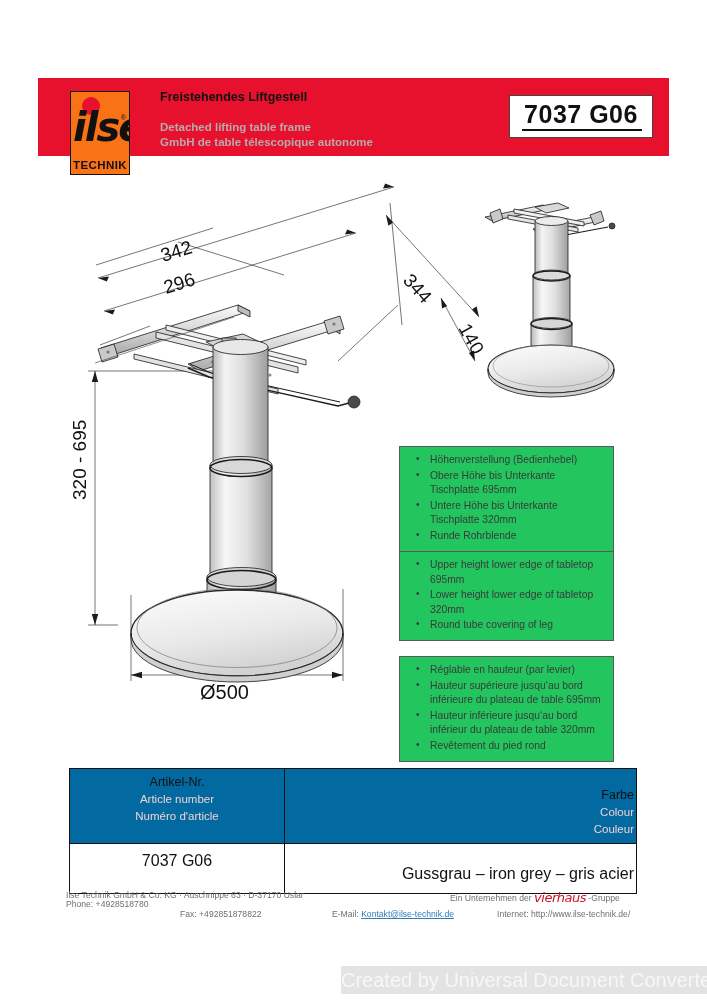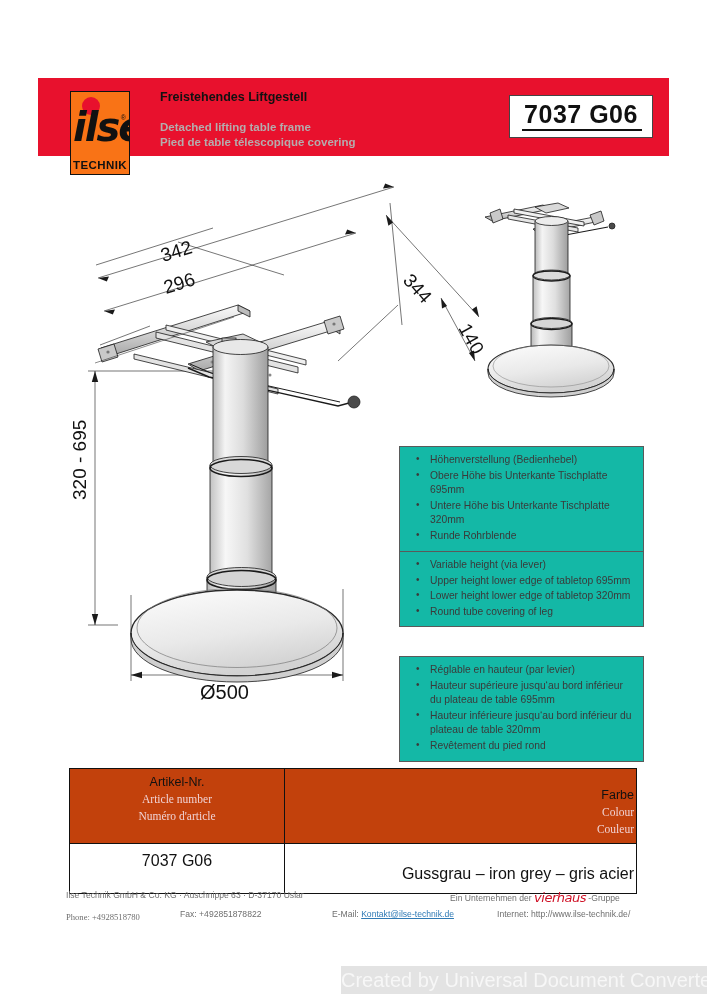--- a/index.html
+++ b/index.html
@@ -138,24 +138,24 @@
     top: 165px;
     width: 631px;
     height: 590px;
   }
   #drawing svg { display: block; }
 
   
   .spec-box {
     position: absolute;
     left: 399px;
-    width: 245px;
+    width: 215px;
     border: 1px solid #5a5a5a;
     box-sizing: border-box;
-    background: #14b8a6;
+    background: #22c55e;
     padding: 6px 6px 6px 4px;
   }
   #spec-de { top: 446px; }
   #spec-en { top: 551px; }
   #spec-fr { top: 656px; }
   .spec-box ul {
     margin: 0;
     padding: 0 0 0 26px;
     list-style: none;
   }
@@ -179,56 +179,56 @@
   #article-table {
     position: absolute;
     left: 69px;
     top: 768px;
     width: 568px;
     border: 1.5px solid #111;
     box-sizing: border-box;
   }
   #article-head {
     display: flex;
-    background: #c2410c;
+    background: #0369a1;
     border-bottom: 1.5px solid #111;
   }
   #article-body {
     display: flex;
     background: #ffffff;
   }
   .col-left {
     width: 215px;
     box-sizing: border-box;
     border-right: 1.5px solid #111;
     text-align: center;
     padding: 4px 2px 5px 2px;
   }
   .col-right {
     flex: 1;
     box-sizing: border-box;
     text-align: right;
     padding: 17px 2px 5px 2px;
   }
   .hd-de { font-size: 12.5px; color: #111; line-height: 18px; }
-  .hd-en, .hd-fr { font-size: 11.5px; color: #f0d2d4; line-height: 17px; font-family: Liberation Serif, serif; }
+  .hd-en, .hd-fr { font-size: 11.5px; color: #f0d2d4; line-height: 17px; }
   .val { font-size: 16px; color: #111; padding: 4px 0 5px 0; }
 
   
   #footer {
     position: absolute;
     left: 0;
     top: 890px;
     width: 707px;
     font-size: 8.6px;
     color: #6f6f6f;
   }
   .f-row { position: absolute; white-space: nowrap; }
   #f-addr  { left: 66px;  top: 0px;  }
-  #f-phone { left: 66px;  top: 22px; font-family: Liberation Serif, serif; }
+  #f-phone { left: 66px;  top: 9px; }
   #f-fax   { left: 180px; top: 19px; }
   #f-mail  { left: 288px; top: 19px; margin-left: 44px; }
   #f-group { left: 450px; top: 0px;  }
   #f-net   { left: 472px; top: 19px; margin-left: 25px; }
   .f-mail-link {
     color: #2f7ab5;
     text-decoration: underline;
   }
   #vierhaus {
     font-family: "DejaVu Sans", sans-serif;
@@ -263,21 +263,21 @@
 
 <div id="logo-box">
   <div id="logo-dot"></div>
   <div id="logo-ilse">ilse</div>
   <div id="logo-reg">®</div>
   <div id="logo-technik">TECHNIK</div>
 </div>
 
 <div id="title-de">Freistehendes Liftgestell</div>
 <div id="title-en">Detached lifting table frame</div>
-<div id="title-fr">Pied de table télescopique covering</div>
+<div id="title-fr">GmbH de table télescopique autonome</div>
 
 <div id="partnum-box">
   <div id="partnum-text">7037 G06</div>
   <div id="partnum-rule"></div>
 </div>
 
 <div id="drawing">
 <svg width="631" height="590" viewBox="0 0 631 590" xmlns="http://www.w3.org/2000/svg">
   <defs>
     <linearGradient id="tubeA" x1="0" y1="0" x2="1" y2="0">
@@ -443,31 +443,30 @@
   <ul>
     <li>Höhenverstellung (Bedienhebel)</li>
     <li>Obere Höhe bis Unterkante Tischplatte 695mm</li>
     <li>Untere Höhe bis Unterkante Tischplatte 320mm</li>
     <li>Runde Rohrblende</li>
   </ul>
 </div>
 
 <div class="spec-box" id="spec-en">
   <ul>
-    <li>Variable height (via lever)</li>
     <li>Upper height lower edge of tabletop 695mm</li>
     <li>Lower height lower edge of tabletop 320mm</li>
     <li>Round tube covering of leg</li>
   </ul>
 </div>
 
 <div class="spec-box" id="spec-fr">
   <ul>
     <li>Réglable en hauteur (par levier)</li>
-    <li>Hauteur supérieure jusqu‘au bord inférieur du plateau de table 695mm</li>
+    <li>Hauteur supérieure jusqu‘au bord inférieure du plateau de table 695mm</li>
     <li>Hauteur inférieure jusqu‘au bord inférieur du plateau de table 320mm</li>
     <li>Revêtement du pied rond</li>
   </ul>
 </div>
 
 <div id="article-table">
   <div id="article-head">
     <div class="col-left">
       <div class="hd-de">Artikel-Nr.</div>
       <div class="hd-en">Article number</div>

